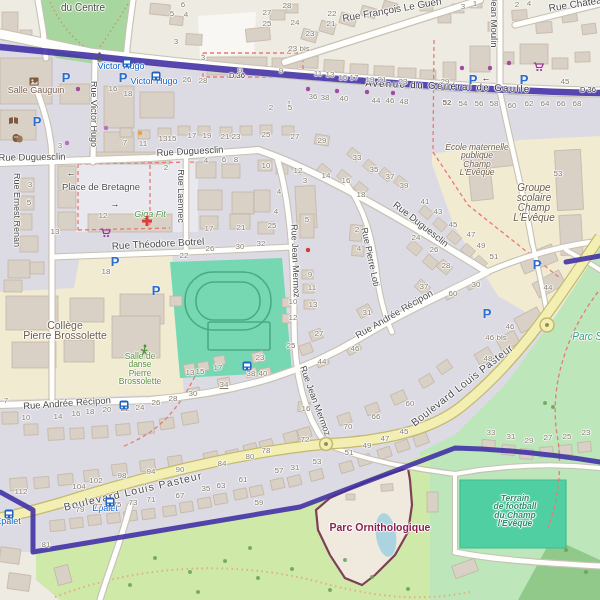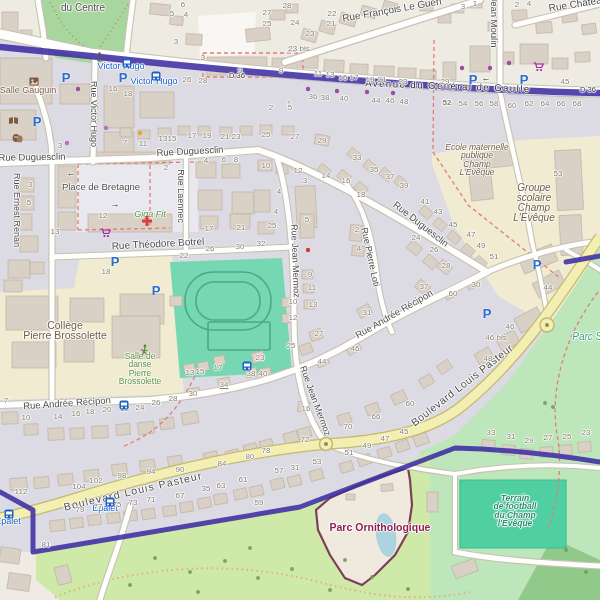--- a/index.html
+++ b/index.html
@@ -344,21 +344,21 @@
       <div class="lbl street" style="left: 101px; top: 187px; font-size: 9.5px; color: rgb(76, 76, 76); transform: translate(-50%, -50%) rotate(0deg);">Place de Bretagne</div>
       <div class="lbl street" style="left: 180px; top: 196px; font-size: 9px; color: rgb(76, 76, 76); transform: translate(-50%, -50%) rotate(90deg);">Rue Laennec</div>
       <div class="lbl street" style="left: 158px; top: 244px; font-size: 10px; color: rgb(76, 76, 76); transform: translate(-50%, -50%) rotate(-3deg);">Rue Théodore Botrel</div>
       <div class="lbl street" style="left: 295px; top: 261px; font-size: 9px; color: rgb(76, 76, 76); transform: translate(-50%, -50%) rotate(88deg);">Rue Jean Mermoz</div>
       <div class="lbl street" style="left: 315px; top: 401px; font-size: 9px; color: rgb(76, 76, 76); transform: translate(-50%, -50%) rotate(70deg);">Rue Jean Mermoz</div>
       <div class="lbl street" style="left: 370px; top: 257px; font-size: 9px; color: rgb(76, 76, 76); transform: translate(-50%, -50%) rotate(78deg);">Rue Pierre Loti</div>
       <div class="lbl street" style="left: 67px; top: 403px; font-size: 9.5px; color: rgb(76, 76, 76); transform: translate(-50%, -50%) rotate(-4deg);">Rue Andrée Récipon</div>
       <div class="lbl street" style="left: 394px; top: 314px; font-size: 9.5px; color: rgb(76, 76, 76); transform: translate(-50%, -50%) rotate(-30deg);">Rue Andrée Récipon</div>
       <div class="lbl street" style="left: 133px; top: 491px; font-size: 10.5px; color: rgb(76, 76, 76); letter-spacing: 1.2px; transform: translate(-50%, -50%) rotate(-13deg);">Boulevard Louis Pasteur</div>
       <div class="lbl street" style="left: 462px; top: 385px; font-size: 10.5px; color: rgb(76, 76, 76); letter-spacing: 0.5px; transform: translate(-50%, -50%) rotate(-38deg);">Boulevard Louis Pasteur</div>
-      <div class="lbl poi" style="left: 28px; top: 85.6px; font-size: 9px; color: rgb(122, 91, 72); transform: translate(-50%, 0px);">
+      <div class="lbl poi" style="left: 36px; top: 85.6px; font-size: 9px; color: rgb(122, 91, 72); transform: translate(-50%, 0px);">
         <div>Salle Gauguin</div>
       </div>
       <div class="lbl poi" style="left: 477px; top: 142.9px; font-size: 8.5px; color: rgb(110, 93, 70); font-style: italic; transform: translate(-50%, 0px);">
         <div>École maternelle</div>
         <div>publique</div>
         <div>Champ</div>
         <div>L'Évêque</div>
       </div>
       <div class="lbl poi" style="left: 534px; top: 183px; font-size: 10px; color: rgb(110, 93, 70); font-style: italic; transform: translate(-50%, 0px);">
         <div>Groupe</div>

